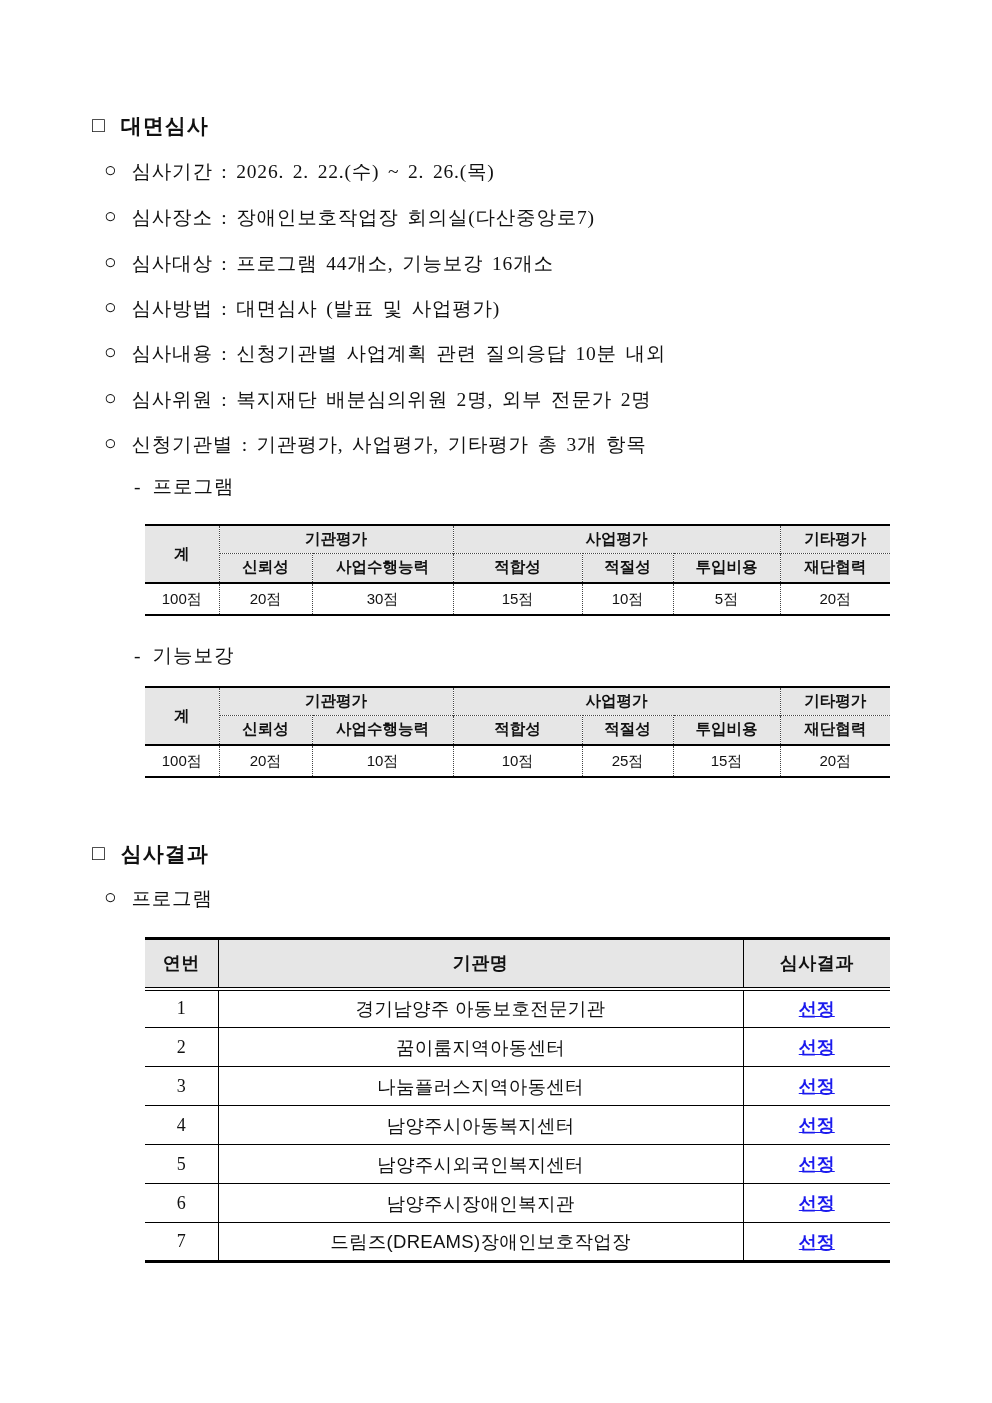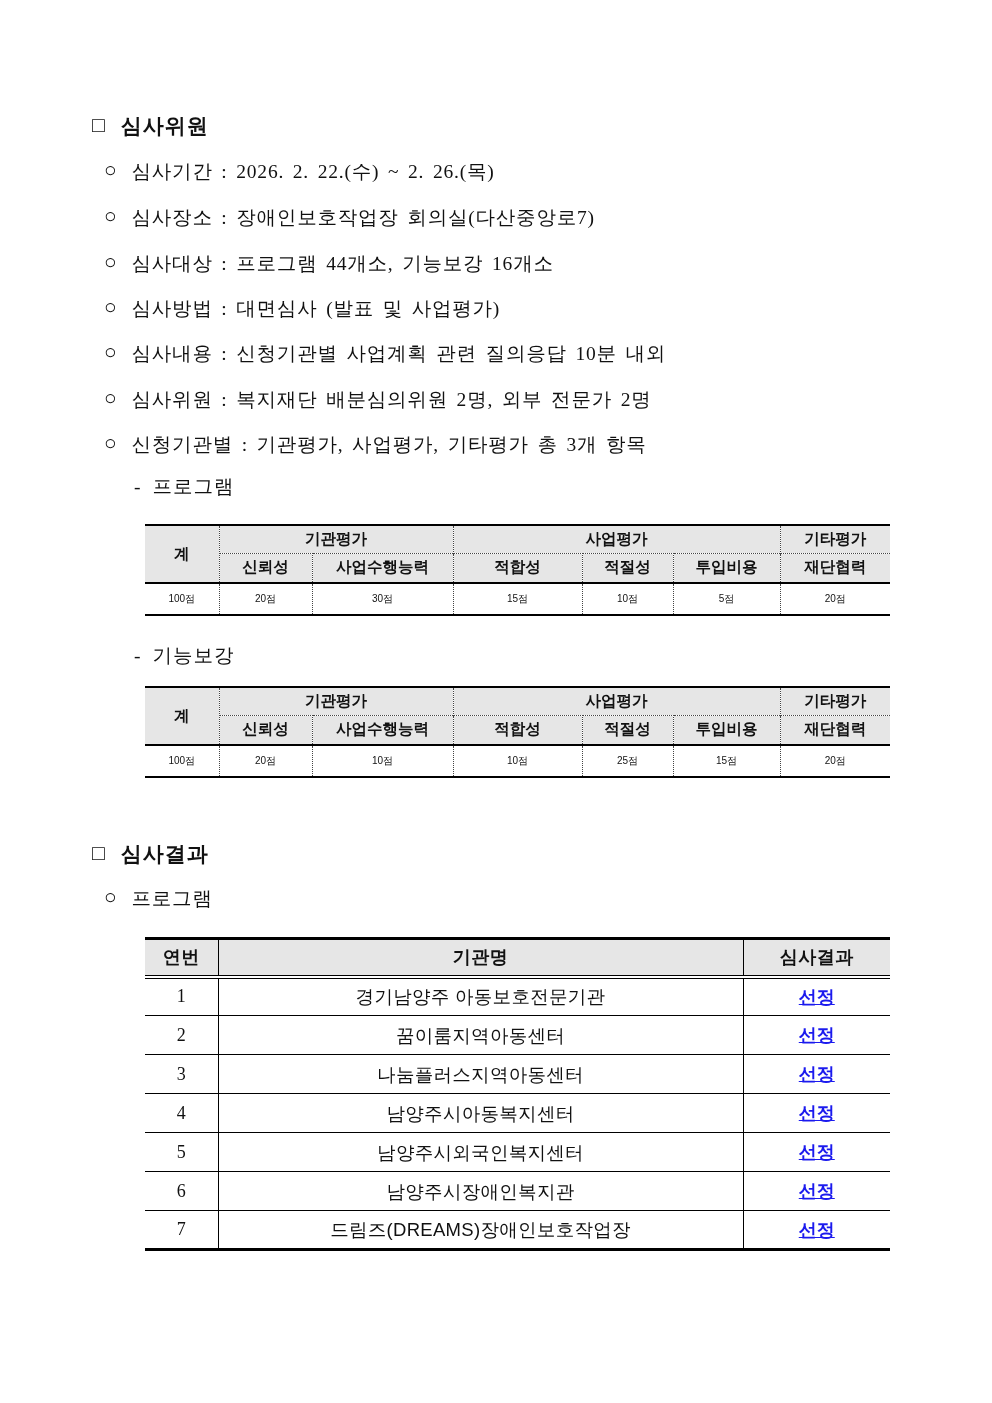--- a/index.html
+++ b/index.html
@@ -40,35 +40,35 @@
     border-top:2px solid var(--line);
     border-bottom:2px solid var(--line);
     font-family:"Liberation Sans","DejaVu Sans",sans-serif;
   }
   .score-table td{text-align:center;vertical-align:middle;overflow:hidden;}
   .score-table .sh1 td,.score-table .sh2 td{
     background:var(--header-bg);font-weight:bold;font-size:15.5px;
   }
   .score-table .sh1 td{height:28px;}
   .score-table .sh2 td{height:30px;border-top:1px dotted var(--dot);text-align:center;}
-  .score-table .sdata td{height:32px;font-size:10px;border-top:2px solid var(--line);background:#fff;}
+  .score-table .sdata td{height:32px;font-size:15px;border-top:2px solid var(--line);background:#fff;}
   .score-table td{border-left:1px dotted var(--dot);border-right:1px dotted var(--dot);}
   .score-table .sh1 td:first-child,.score-table .sdata td:first-child{border-left:none;}
   .score-table .sh1 td:last-child,.score-table .sh2 td:last-child,.score-table .sdata td:last-child{border-right:none;}
   .score-table .total{font-size:17px;}
 
   
   .results-table{
     position:absolute;left:145px;top:937px;width:745px;
     border-top:3px solid var(--line);
     border-bottom:3px solid var(--line);
   }
   .results-table td{text-align:center;vertical-align:middle;overflow:hidden;}
   .results-table thead td{
-    height:38px;background:var(--header-bg);
+    height:50px;background:var(--header-bg);
     border-bottom:4px double var(--line);
     font-family:"Liberation Sans","DejaVu Sans",sans-serif;
     font-weight:bold;font-size:18px;letter-spacing:0.5px;
   }
   .results-table tbody td{height:39px;border-top:1px solid var(--line);}
   .results-table tbody tr:first-child td{border-top:none;}
   .results-table td{border-left:1px solid var(--line);border-right:1px solid var(--line);}
   .results-table td:first-child{border-left:none;}
   .results-table td:last-child{border-right:none;}
   .results-table .num{font-family:"Liberation Serif","DejaVu Serif",serif;font-size:18px;}
@@ -78,21 +78,21 @@
     font-weight:bold;font-size:18px;color:var(--result-blue);text-decoration:underline;
   }
 </style>
 </head>
 <body>
 
 <div id="page">
 
   <div class="sec-title" style="top:112px">
     <span class="sq">□</span>
-    <span>심사위원</span>
+    <span>대면심사</span>
   </div>
 
   <div class="o-item" style="top:158px">
     <span class="circ">○</span>
     <span>심사기간 : 2026. 2. 22.(수) ~ 2. 26.(목)</span>
   </div>
   <div class="o-item" style="top:204px">
     <span class="circ">○</span>
     <span>심사장소 : 장애인보호작업장 회의실(다산중앙로7)</span>
   </div>

